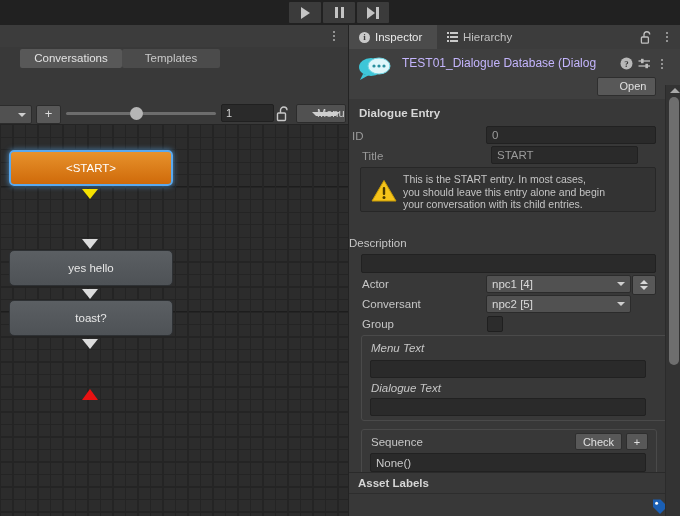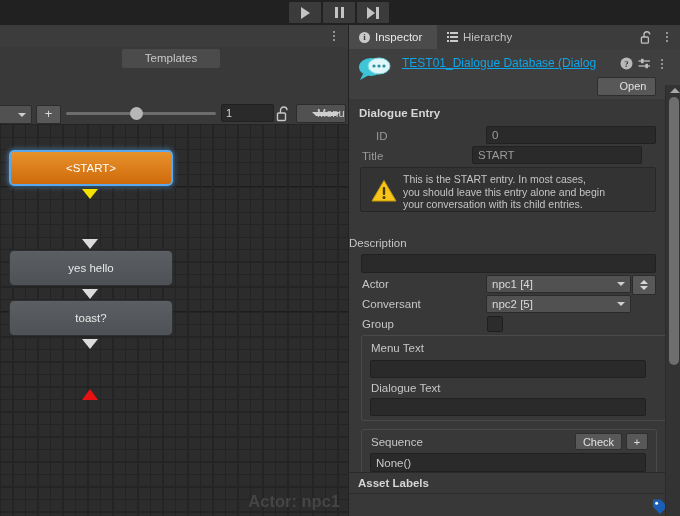--- a/index.html
+++ b/index.html
@@ -190,21 +190,21 @@
     display:flex;flex-direction:column;align-items:center;justify-content:center;gap:2px;}
   #insp-kebab i{display:block;width:2px;height:2px;background:#b0b0b0;border-radius:50%;}
 
   .asset-header{
     position:absolute;left:0;top:24px;width:332px;height:50px;
     background:#3f3f3f;border-bottom:1px solid #2c2c2c;
   }
   #asset-icon{position:absolute;left:8px;top:5px;width:38px;height:28px;}
   #asset-title{
     position:absolute;left:53px;top:7px;width:240px;
-    font-size:12px;color:#0ea5e9;white-space:nowrap;overflow:hidden;text-decoration:underline;
+    font-size:12px;color:#c4b5fd;white-space:nowrap;overflow:hidden;
   }
   .hdr-ico{position:absolute;top:8px;}
   #hdr-help{right:48px;width:13px;height:13px;}
   #hdr-preset{right:30px;width:13px;height:13px;}
   #hdr-kebab{right:14px;width:10px;height:13px;
     display:flex;flex-direction:column;align-items:center;justify-content:center;gap:2px;}
   #hdr-kebab i{display:block;width:2px;height:2px;background:#b0b0b0;border-radius:50%;}
   #open-btn{
     position:absolute;right:25px;top:28px;width:44px;height:17px;
     background:#585858;border:1px solid #2e2e2e;border-radius:2px;
@@ -311,20 +311,21 @@
 
     <div class="win-tabbar">
       <div class="kebab">
         <i></i>
           <i></i>
           <i></i>
       </div>
     </div>
 
     <div class="subtabs">
+      <div class="subtab sel" id="tab-conv">Conversations</div>
       <div class="subtab" id="tab-tmpl">Templates</div>
     </div>
 
     <div class="ctrlbar"></div>
 
     <div class="dd" id="conv-dropdown">
       <span></span>
       <span class="arrow"></span>
     </div>
 
@@ -361,21 +362,20 @@
       </div>
       <div class="arrow-dn white" style="top:165px;"></div>
 
       <div class="node normal" style="top:176px;">
         <span>toast?</span>
       </div>
       <div class="arrow-dn white" style="top:215px;"></div>
 
       <div class="arrow-up" style="top:265px;"></div>
 
-      <div class="watermark" id="wm-actor">Actor: npc1</div>
       <div class="watermark" id="wm-conv">Conversant: npc2</div>
     </div>
   </div>
 
   <div class="inspector">
 
     <div class="insp-tabbar">
       <div class="itab sel" id="itab-inspector">
         <span class="i-info">i</span>
         <span>Inspector</span>
@@ -437,25 +437,25 @@
           <i></i>
       </div>
 
       <div id="open-btn">Open</div>
     </div>
 
     <div class="insp-body">
 
       <div class="sec-title" style="left:10px;top:8px;">Dialogue Entry</div>
 
-      <div class="fld-label" style="left:27px;top:31px;">ID</div>
+      <div class="fld-label" style="left:3px;top:31px;">ID</div>
       <div class="fld-box" style="left:137px;top:27px;width:170px;height:18px;">0</div>
 
       <div class="fld-label" style="left:13px;top:51px;">Title</div>
-      <div class="fld-box" style="left:123px;top:47px;width:170px;height:18px;">START</div>
+      <div class="fld-box" style="left:142px;top:47px;width:147px;height:18px;">START</div>
 
       <div class="helpbox" style="left:11px;top:68px;width:296px;height:45px;">
         <div id="warn-icon">
           <svg width="26" height="24" viewBox="0 0 26 24">
             <path d="M13 1.5 L25 22 L1 22 Z" fill="#f6c41a" stroke="#c79b06" stroke-width="1"></path>
             <rect x="11.8" y="8" width="2.4" height="8" rx="1" fill="#4a3a00"></rect>
             <circle cx="13" cy="18.6" r="1.5" fill="#4a3a00"></circle>
           </svg>
         </div>
         <div id="warn-text">This is the START entry. In most cases, you should leave this entry alone and begin your conversation with its child entries.</div>
@@ -476,21 +476,21 @@
 
       <div class="fld-label on" style="left:13px;top:199px;">Conversant</div>
       <div class="popup" style="left:137px;top:196px;width:145px;height:18px;">
         <span>npc2 [5]</span>
         <span class="arrow"></span>
       </div>
 
       <div class="fld-label on" style="left:13px;top:219px;">Group</div>
       <div id="group-checkbox" style="left:138px;top:217px;"></div>
 
-      <div class="grp-box" style="left:12px;top:236px;width:307px;height:86px;">
+      <div class="grp-box" style="left:12px;top:236px;width:307px;height:86px;font-style:italic;">
         <div class="fld-label on" style="left:9px;top:6px;">Menu Text</div>
         <div class="fld-box" style="left:8px;top:24px;width:276px;height:18px;"></div>
         <div class="fld-label on" style="left:9px;top:46px;">Dialogue Text</div>
         <div class="fld-box" style="left:8px;top:62px;width:276px;height:18px;"></div>
       </div>
 
       <div class="grp-box" style="left:12px;top:330px;width:296px;height:48px;">
         <div class="fld-label on" style="left:9px;top:6px;">Sequence</div>
         <div class="smallbtn" style="left:213px;top:3px;width:47px;height:17px;line-height:16px;">Check</div>
         <div class="smallbtn" style="left:264px;top:3px;width:22px;height:17px;line-height:16px;">+</div>

